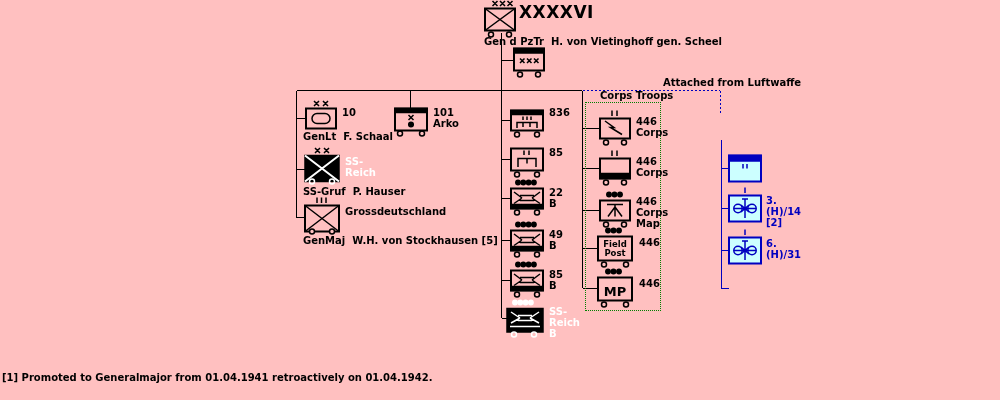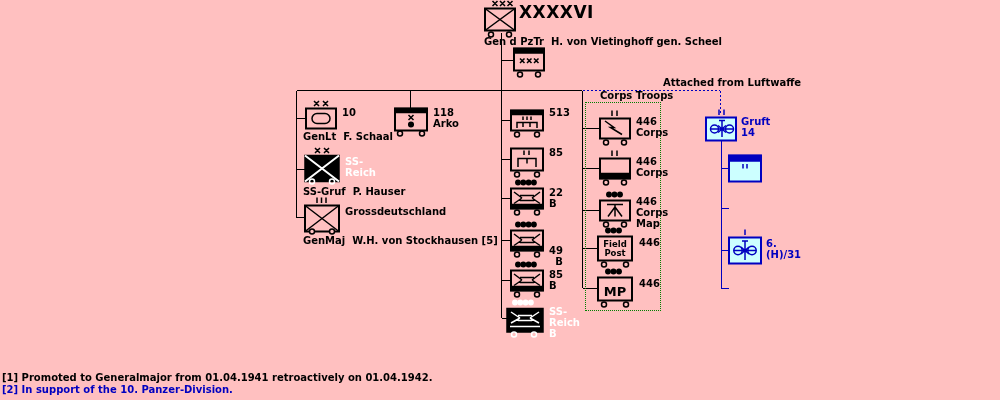--- a/index.html
+++ b/index.html
@@ -104,21 +104,21 @@
     <svg width="46" height="46">
       <g stroke="#000" stroke-width="1.5" fill="none">
         <rect x="2" y="11.5" width="32" height="22" stroke-width="2"></rect>
         <rect x="2" y="11.5" width="32" height="4" fill="#000"></rect>
         <path d="M15.5 18 l5 5 M20.5 18 l-5 5"></path>
         <circle cx="18" cy="27.5" r="2.3" fill="#000"></circle>
         <circle cx="7" cy="36.5" r="2.5"></circle>
           <circle cx="29" cy="36.5" r="2.5"></circle>
       </g>
     </svg>
-    <span class="lbl" style="left:40px;top:10px;">118
+    <span class="lbl" style="left:40px;top:10px;">101
 Arko</span>
   </div>
 
   <div class="unit" style="left:303px;top:144px;">
     <svg width="46" height="46">
       <g stroke="#000" stroke-width="1.5" fill="none">
         <path d="M12 4 l5 5 M17 4 l-5 5 M21 4 l5 5 M26 4 l-5 5"></path>
         <rect x="2" y="11.5" width="34" height="26" fill="#000"></rect>
         <path d="M2 11.5 L36 37.5 M36 11.5 L2 37.5" stroke="#fff" stroke-width="2"></path>
         <circle cx="9" cy="37.5" r="2.5" stroke="#fff"></circle>
@@ -147,21 +147,21 @@
     <svg width="46" height="46">
       <g stroke="#000" stroke-width="1.5" fill="none">
         <rect x="2" y="11.5" width="32" height="20" stroke-width="2"></rect>
         <rect x="2" y="11.5" width="32" height="4" fill="#000"></rect>
         <path d="M14 17.5 V21 M18 17.5 V21 M22 17.5 V21"></path>
         <path d="M8 29 V23.5 H28 V29 M14 23.5 V28 M21 23.5 V28"></path>
         <circle cx="8" cy="35.5" r="2.5"></circle>
           <circle cx="28" cy="35.5" r="2.5"></circle>
       </g>
     </svg>
-    <span class="lbl" style="left:40px;top:8px;">513</span>
+    <span class="lbl" style="left:40px;top:8px;">836</span>
   </div>
 
   <div class="unit" style="left:509px;top:137px;">
     <svg width="46" height="46">
       <g stroke="#000" stroke-width="1.5" fill="none">
         <rect x="2" y="11.5" width="32" height="22" stroke-width="2"></rect>
         <path d="M15 13.5 V18 M20 13.5 V18"></path>
         <path d="M9 30 V21.5 H27 V30 M18 21.5 V26.5"></path>
         <circle cx="8" cy="37.5" r="2.5"></circle>
           <circle cx="28" cy="37.5" r="2.5"></circle>
@@ -195,21 +195,21 @@
           <circle cx="14.3" cy="5.5" r="2.2" fill="#000"></circle>
           <circle cx="19.6" cy="5.5" r="2.2" fill="#000"></circle>
           <circle cx="24.9" cy="5.5" r="2.2" fill="#000"></circle>
         <rect x="2" y="11.5" width="32" height="20" stroke-width="2"></rect>
         <path d="M5 15 L13 21 M5 26.5 L13 21 M31 15 L23 21 M31 26.5 L23 21 M11 18.5 H25 M11 23.5 H25"></path>
         <rect x="2" y="27.5" width="32" height="4" fill="#000"></rect>
         <circle cx="8" cy="35.5" r="2.5"></circle>
           <circle cx="28" cy="35.5" r="2.5"></circle>
       </g>
     </svg>
-    <span class="lbl" style="left:40px;top:26px;text-align:right;">49
+    <span class="lbl" style="left:40px;top:10px;">49
 B</span>
   </div>
 
   <div class="unit" style="left:509px;top:259px;">
     <svg width="46" height="46">
       <g stroke="#000" stroke-width="1.5" fill="none">
         <circle cx="9" cy="5.5" r="2.2" fill="#000"></circle>
           <circle cx="14.3" cy="5.5" r="2.2" fill="#000"></circle>
           <circle cx="19.6" cy="5.5" r="2.2" fill="#000"></circle>
           <circle cx="24.9" cy="5.5" r="2.2" fill="#000"></circle>
@@ -311,55 +311,54 @@
           <circle cx="23" cy="5.5" r="2.2" fill="#000"></circle>
         <rect x="2" y="11.5" width="34" height="23" stroke-width="2"></rect>
         <circle cx="8" cy="38.5" r="2.5"></circle>
           <circle cx="30" cy="38.5" r="2.5"></circle>
       </g>
       <text x="19" y="30" text-anchor="middle" font-size="13" font-weight="bold" fill="#000">MP</text>
     </svg>
     <span class="lbl" style="left:43px;top:12px;">446</span>
   </div>
 
-  <div class="unit" style="left:704px;top:106px;">
-    <svg width="46" height="46">
-      <g stroke="#0000C0" stroke-width="1.5" fill="none">
-        <path d="M15 3.5 V9 M20 3.5 V9"></path>
-        <rect x="2" y="11.5" width="30" height="23" fill="#CCFFFF" stroke-width="2"></rect>
-        <circle cx="10.5" cy="23" r="4"></circle>
-          <circle cx="25.5" cy="23" r="4"></circle>
-        <path d="M6.5 23 H29.5 M14 19.5 L22 26.5 M14 26.5 L22 19.5 M18 14 V31 M15 14.5 H21"></path>
-      </g>
-    </svg>
-    <span class="lbl blue" style="left:37px;top:10px;">Gruft
-14</span>
-  </div>
 
   <div class="unit" style="left:727px;top:144px;">
     <svg width="46" height="46">
       <g stroke="#0000C0" stroke-width="1.5" fill="none">
         <rect x="2" y="11.5" width="32" height="26" fill="#CCFFFF" stroke-width="2"></rect>
         <rect x="2" y="11.5" width="32" height="5.5" fill="#0000C0"></rect>
         <path d="M16 20 V24.5 M20 20 V24.5"></path>
       </g>
     </svg>
   </div>
 
-
-  <div class="unit" style="left:727px;top:226px;">
+  <div class="unit" style="left:727px;top:184px;">
     <svg width="46" height="46">
       <g stroke="#0000C0" stroke-width="1.5" fill="none">
         <path d="M18 3.5 V9"></path>
         <rect x="2" y="11.5" width="32" height="26" fill="#CCFFFF" stroke-width="2"></rect>
         <circle cx="11" cy="24.5" r="4.2"></circle>
           <circle cx="25" cy="24.5" r="4.2"></circle>
         <path d="M6.8 24.5 H29.2 M14 21 L22 28 M14 28 L22 21 M18 14.5 V34 M15 15 H21"></path>
       </g>
     </svg>
+    <span class="lbl blue" style="left:39px;top:11px;">3.(H)/14
+[2]</span>
+  </div>
+
+  <div class="unit" style="left:727px;top:226px;">
+    <svg width="46" height="46">
+      <g stroke="#0000C0" stroke-width="1.5" fill="none">
+        <path d="M18 3.5 V9"></path>
+        <rect x="2" y="11.5" width="32" height="26" fill="#CCFFFF" stroke-width="2"></rect>
+        <circle cx="11" cy="24.5" r="4.2"></circle>
+          <circle cx="25" cy="24.5" r="4.2"></circle>
+        <path d="M6.8 24.5 H29.2 M14 21 L22 28 M14 28 L22 21 M18 14.5 V34 M15 15 H21"></path>
+      </g>
+    </svg>
     <span class="lbl blue" style="left:39px;top:12px;">6.(H)/31</span>
   </div>
 
 
   <span class="footnote" style="left:2px;top:372px;color:#000;">[1] Promoted to Generalmajor from 01.04.1941 retroactively on 01.04.1942.</span>
-  <span class="footnote blue" style="left:2px;top:384px;">[2] In support of the 10. Panzer-Division.</span>
 
 </div>
 
 </body></html>

